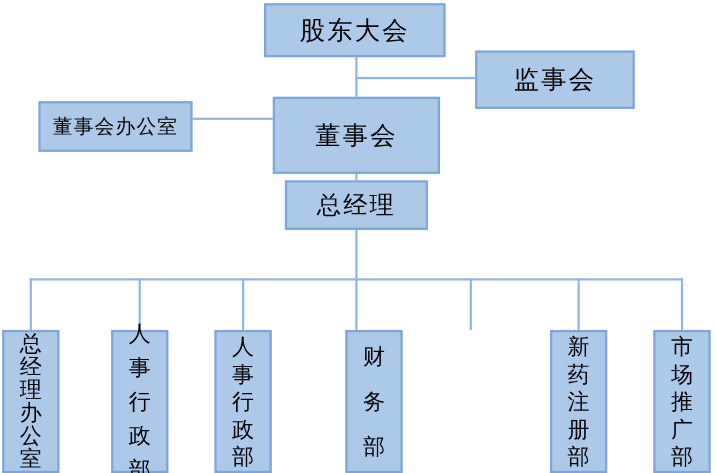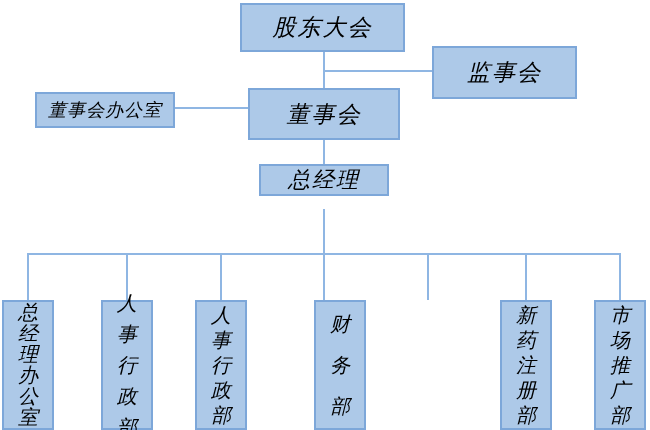--- a/index.html
+++ b/index.html
@@ -19,21 +19,20 @@
     position: absolute;
     box-sizing: border-box;
     background: var(--box-fill, #adc9e8);
     border: 2px solid var(--box-border, #7da7d9);
     color: var(--text, #000000);
     display: flex;
     align-items: center;
     justify-content: center;
     text-align: center;
     letter-spacing: 2px;
-    font-style: italic;
   }
   .node.top-row { font-size: 23px; }
   .node.small   { font-size: 18px; letter-spacing: 1px; }
   .node.gm      { font-size: 22px; }
   .node.dept {
     top: 300px;
     width: 52px;
     height: 130px;
     font-size: 20px;
     letter-spacing: 0;
@@ -56,23 +55,23 @@
   .v2      { left: 323px; top: 140px; width: 2px;   height: 24px; }
   .v3      { left: 323px; top: 209px; width: 2px;   height: 45px; }
   .bus     { left: 27px;  top: 253px; width: 594px; height: 2px;  }
   .drop    { top: 253px;  width: 2px; height: 47px; }
   .d1 { left: 27px;  } .d2 { left: 126px; } .d3 { left: 220px; }
   .d4 { left: 323px; } .d5 { left: 427px; } .d6 { left: 525px; }
   .d7 { left: 619px; }
   
   .n-shareholders { left: 240px; top: 3px;   width: 165px; height: 49px; }
   .n-supervisory  { left: 432px; top: 46px;  width: 145px; height: 53px; }
-  .n-board-office { left: 35px;  top: 92px;  width: 140px; height: 36px; }
-  .n-board        { left: 248px; top: 88px;  width: 152px; height: 52px; }
-  .n-gm           { left: 259px; top: 164px; width: 130px; height: 32px; }
+  .n-board-office { left: 35px;  top: 92px;  width: 140px; height: 46px; }
+  .n-board        { left: 248px; top: 88px;  width: 152px; height: 70px; }
+  .n-gm           { left: 259px; top: 164px; width: 130px; height: 45px; }
   .dp1 { left: 2px;   } .dp2 { left: 101px; } .dp3 { left: 195px; }
   .dp4 { left: 314px; } .dp5 { left: 402px; } .dp6 { left: 500px; }
   .dp7 { left: 594px; }
 </style>
 </head>
 <body>
 
 <div class="canvas">
 
   <div class="line v1"></div>

